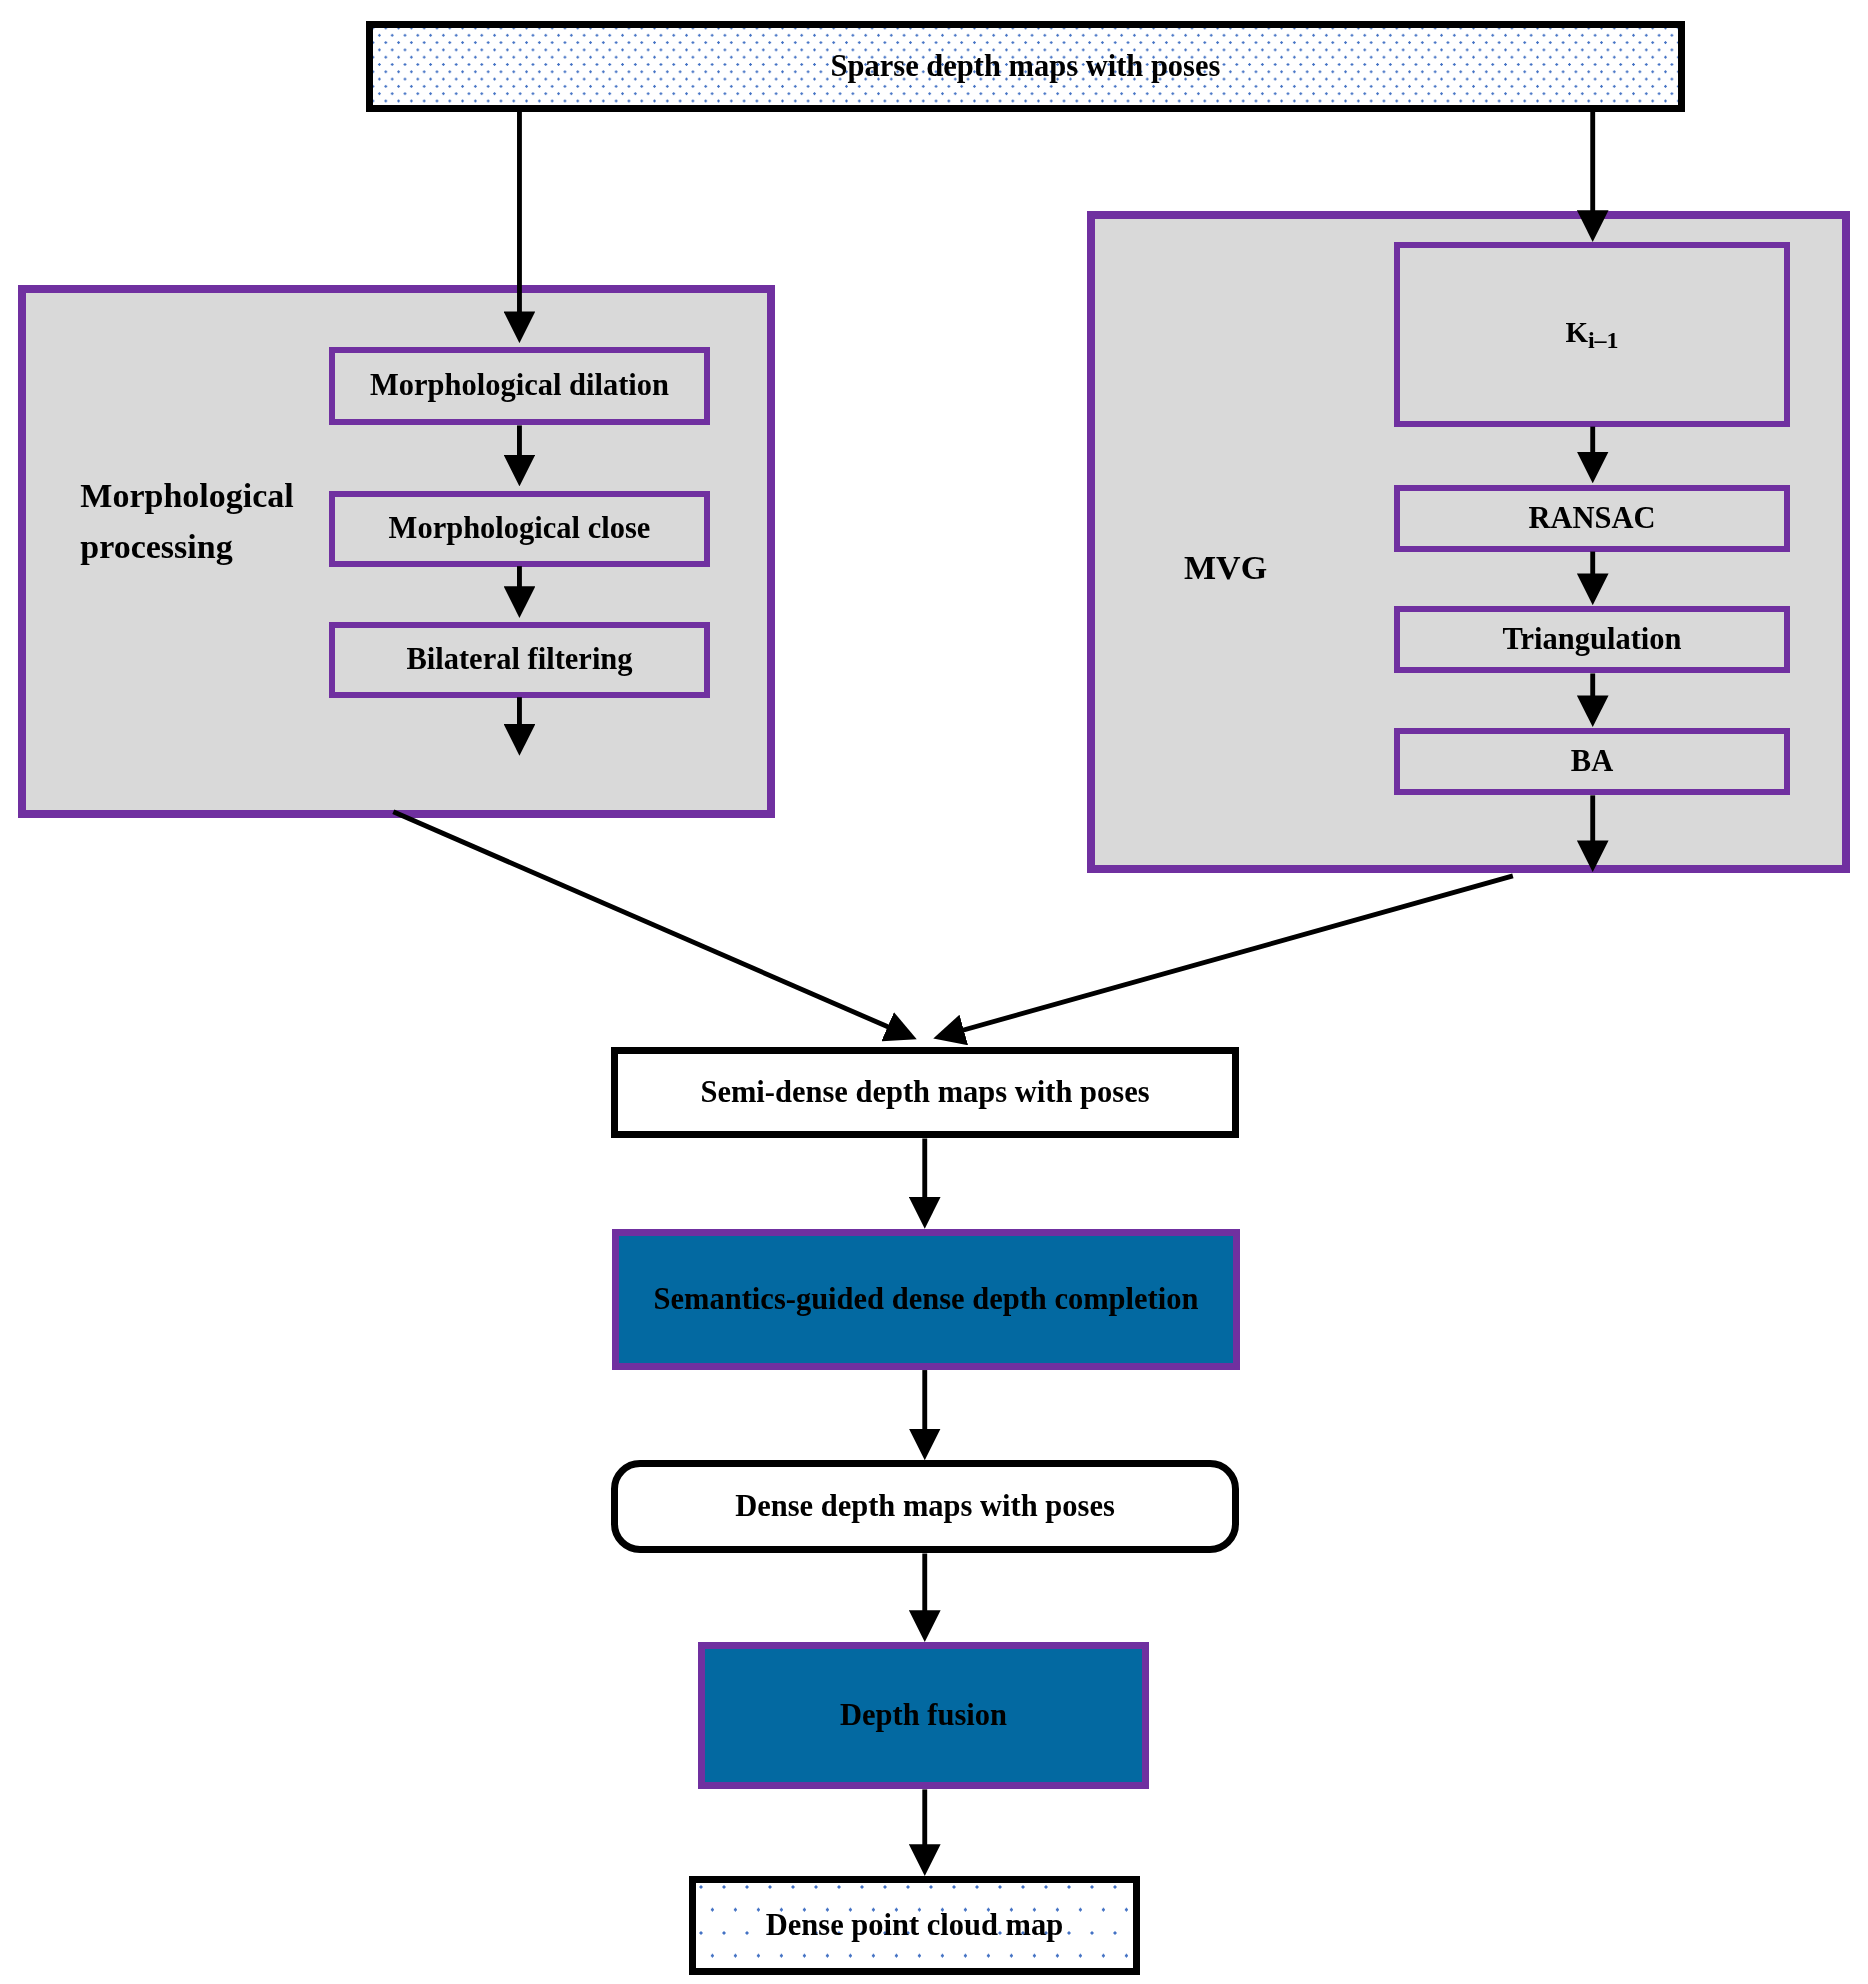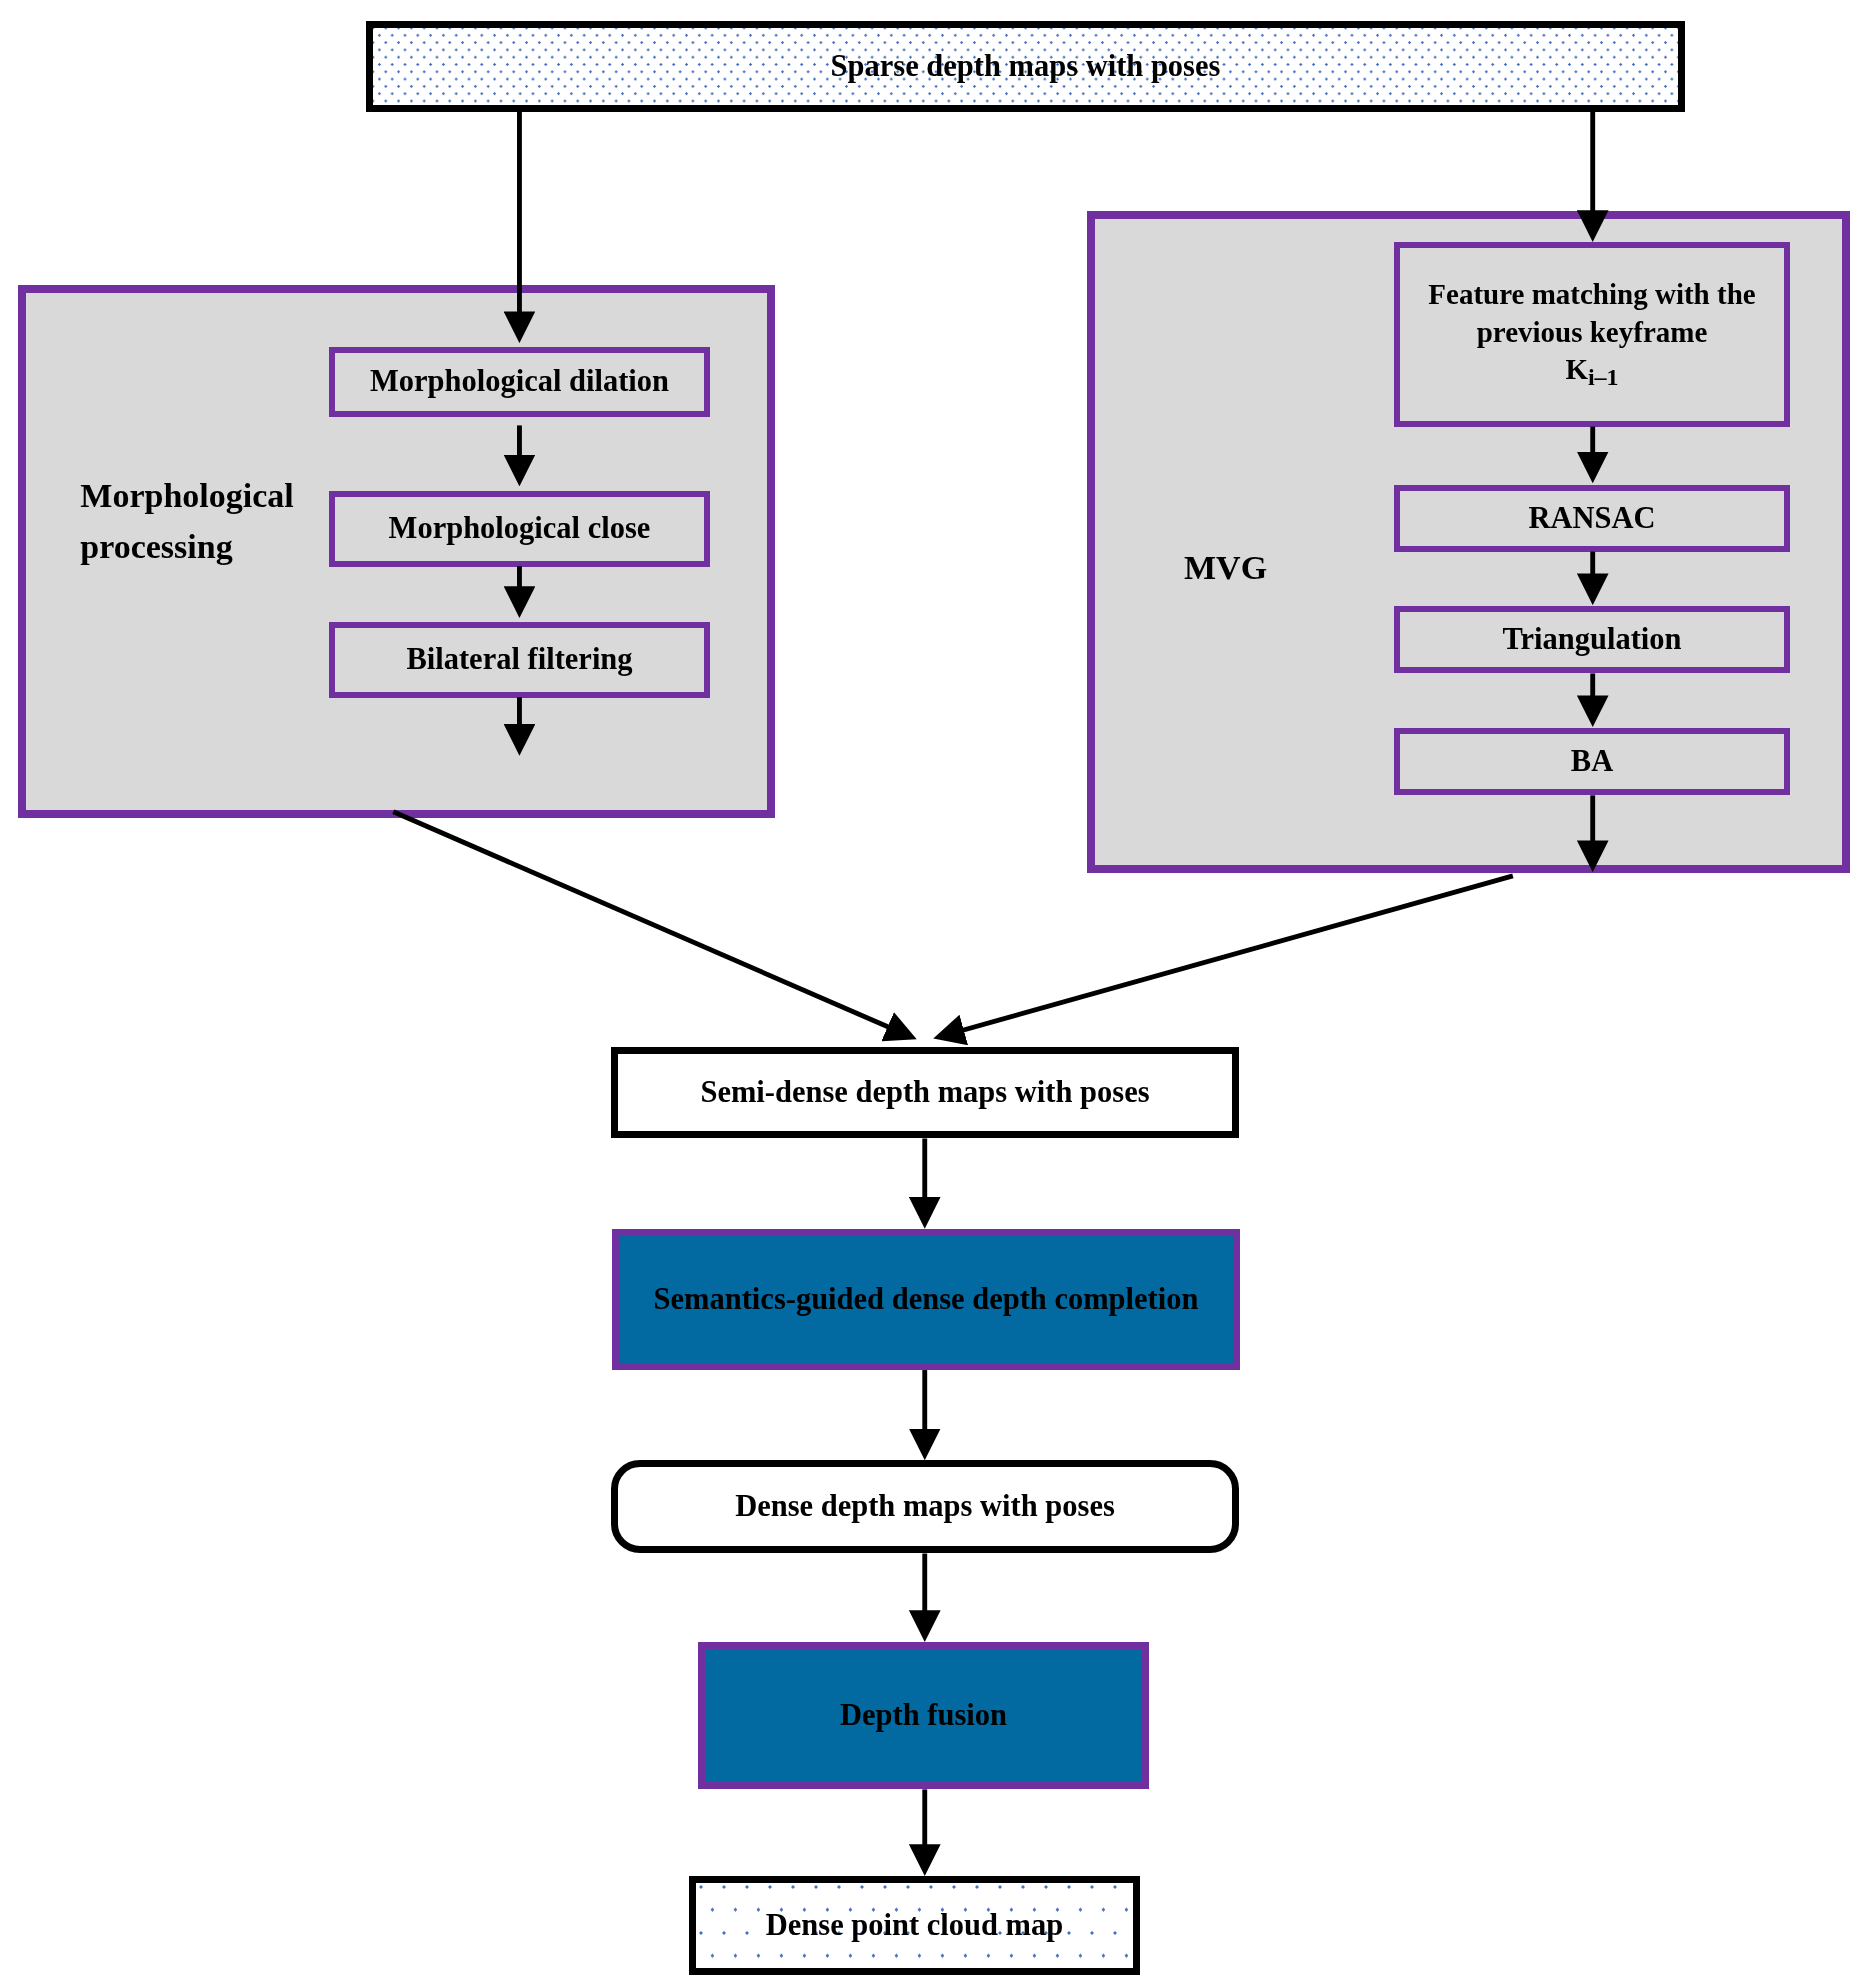--- a/index.html
+++ b/index.html
@@ -66,38 +66,37 @@
 <div class="canvas">
 
   <div class="node b-black dots-dense f50" style="left:366px; top:21px; width:1319px; height:91px;">
     <span>Sparse depth maps with poses</span>
   </div>
 
   <div class="group" style="left:18.3px; top:285px; width:757px; height:533px;">
     <div class="group-label" style="left:54px; top:177px; width:274px; text-align:left;">Morphological processing</div>
   </div>
 
-  <div class="node b-purple f50" style="left:329px; top:347px; width:381px; height:70px;">
+  <div class="node b-purple f50" style="left:329px; top:347px; width:381px; height:78px;">
     <span>Morphological dilation</span>
   </div>
 
   <div class="node b-purple f50" style="left:329px; top:491px; width:381px; height:76px;">
     <span>Morphological close</span>
   </div>
 
   <div class="node b-purple f50" style="left:329px; top:622px; width:381px; height:76px;">
     <span>Bilateral filtering</span>
   </div>
 
   <div class="group" style="left:1087px; top:211px; width:763px; height:662px;">
     <div class="group-label" style="left:89px; top:323px; width:183px; text-align:left;">MVG</div>
   </div>
 
   <div class="node b-purple f48 pad-h" style="left:1394px; top:242px; width:396px; height:185px; flex-direction:column;">
-    <span>Feature matching with the previous keyframe</span>
     <span><span>K</span><span class="ksub">i–1</span></span>
   </div>
 
   <div class="node b-purple f50" style="left:1394px; top:485px; width:396px; height:67px;">
     <span>RANSAC</span>
   </div>
 
   <div class="node b-purple f50" style="left:1394px; top:606px; width:396px; height:67px;align-items:center;">
     <span>Triangulation</span>
   </div>

